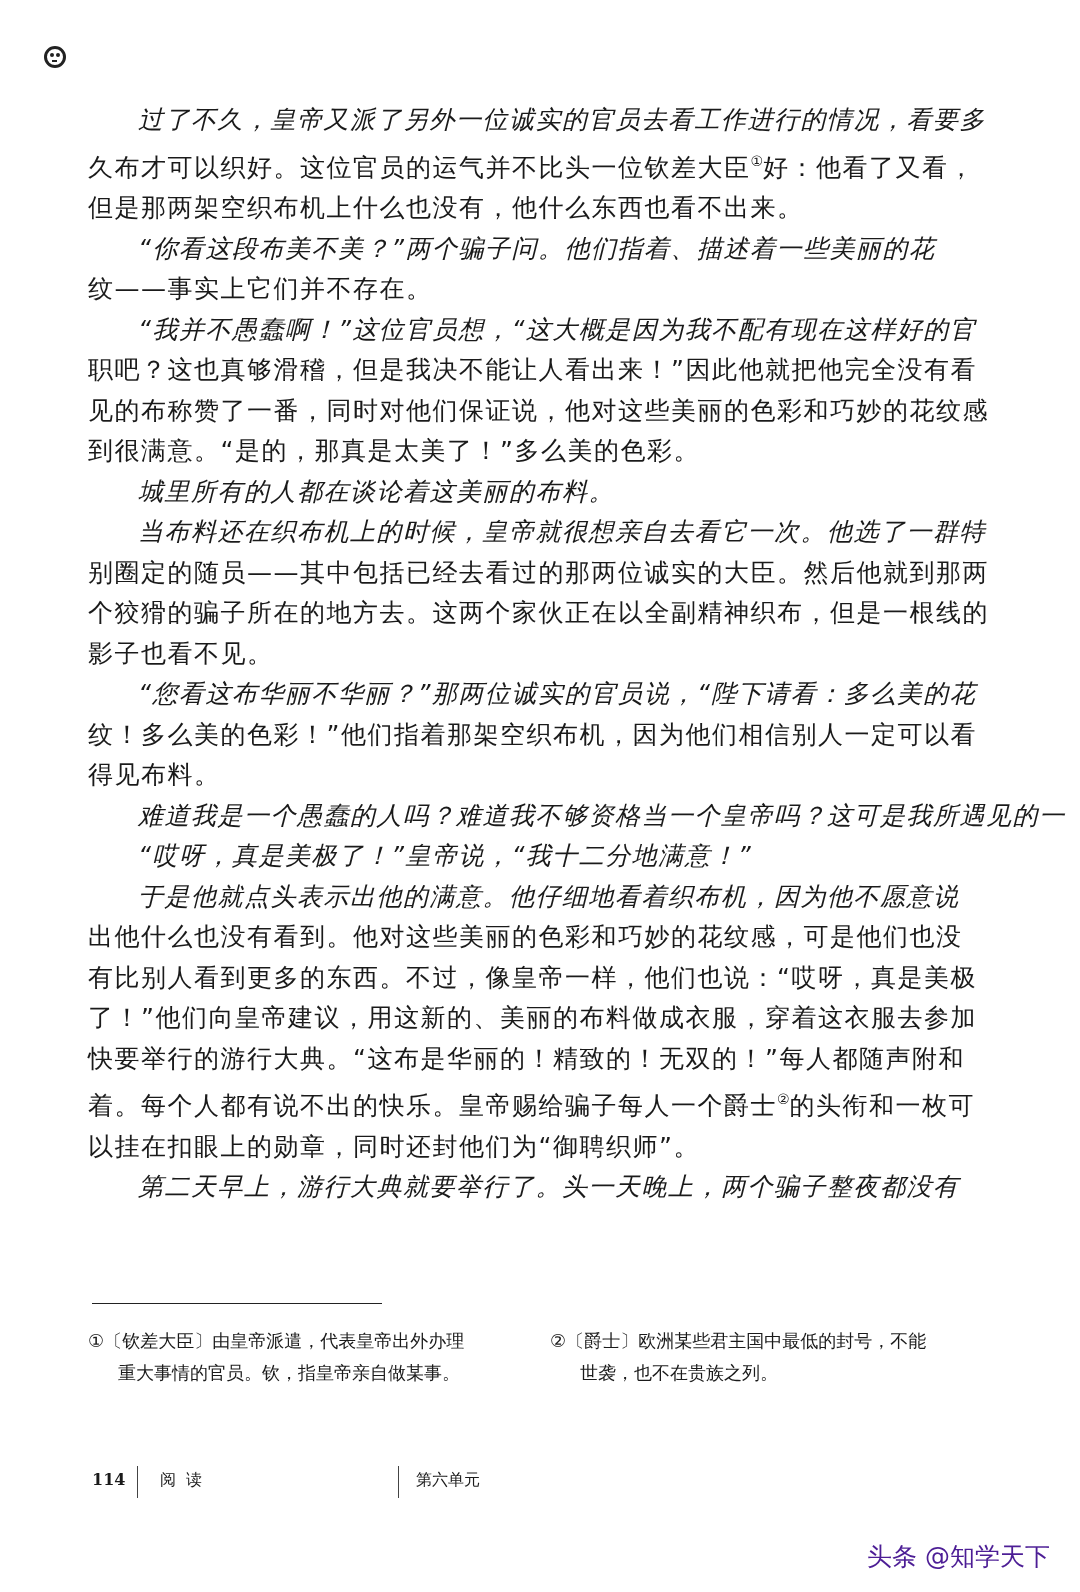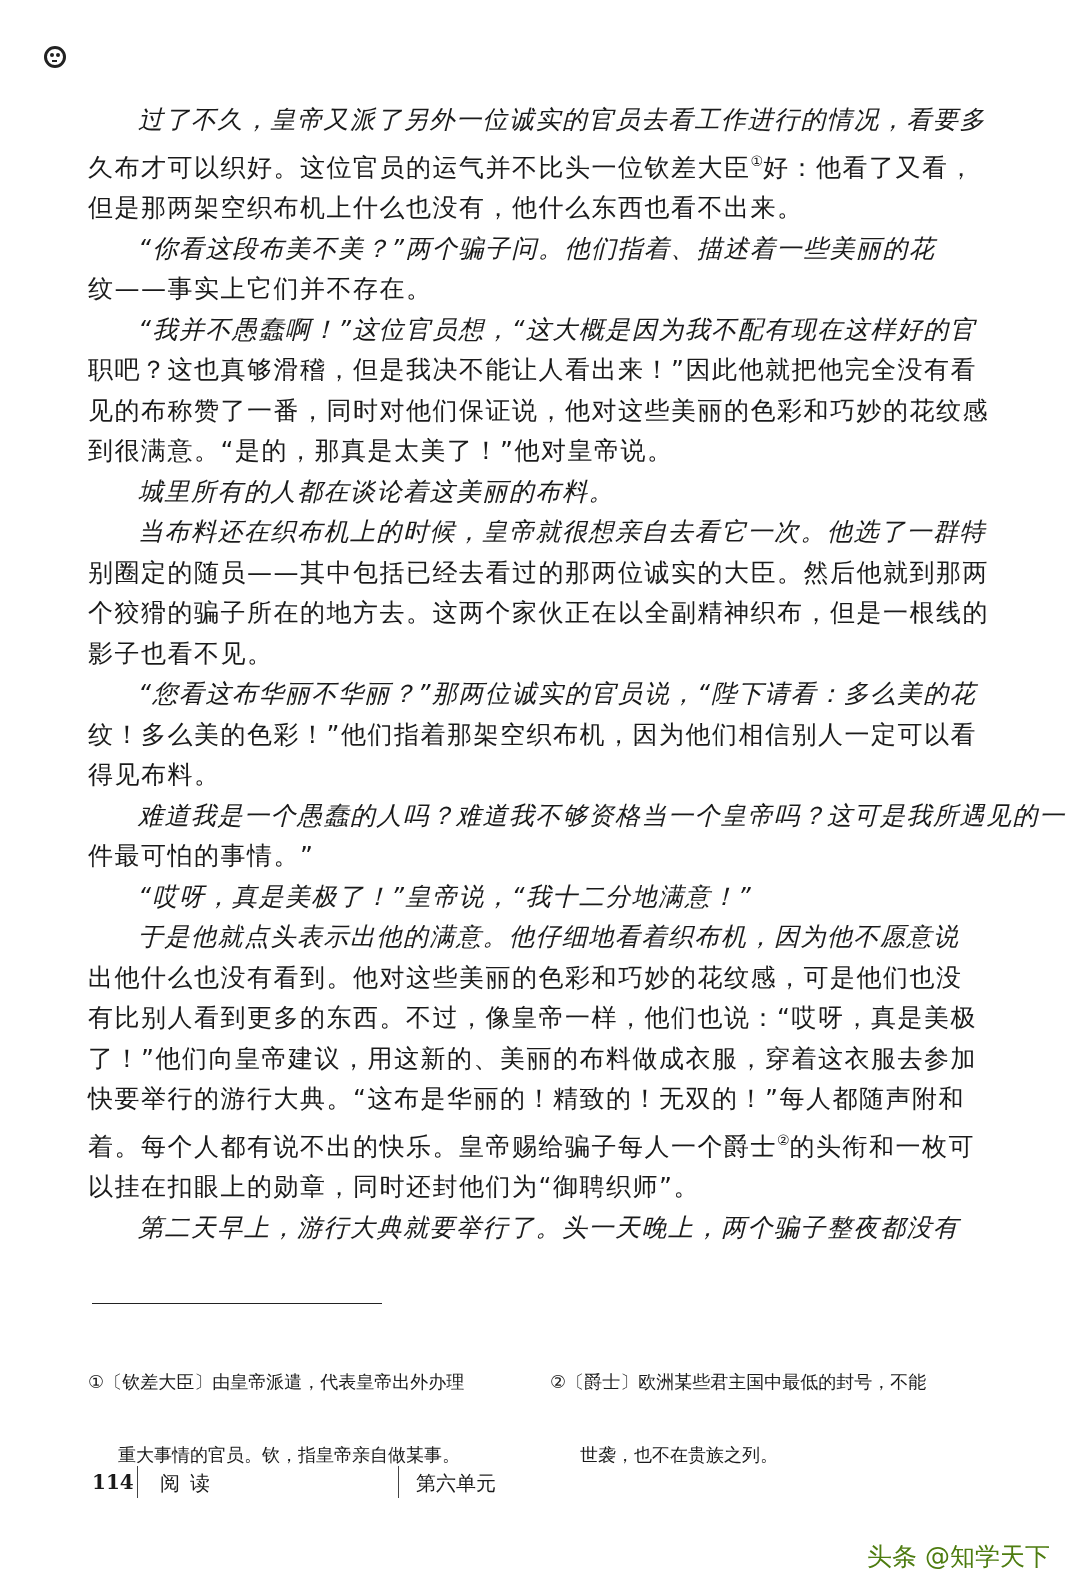--- a/index.html
+++ b/index.html
@@ -84,29 +84,29 @@
       font-size: 18px;
       line-height: 32px;
     }
     .fn-item {
       position: absolute;
       top: 0;
       width: 430px;
     }
     .fn-item.first { left: 0; }
     .fn-item.second { left: 462px; }
-    .fn-item .fn-line { display: block; white-space: nowrap; margin-top: 41px; }
+    .fn-item .fn-line { display: block; white-space: nowrap; }
     .fn-item .fn-line.cont { padding-left: 30px; }
     .page-footer {
       position: absolute;
       top: 1466px;
       left: 88px;
       width: 900px;
       height: 40px;
-      font-size: 20px;
+      font-size: 16px;
       font-family: "DejaVu Serif", "Liberation Serif", serif;
     }
     .page-number {
       position: absolute;
       left: 4px;
       top: 4px;
       font-weight: bold;
     }
     .footer-divider {
       position: absolute;
@@ -126,21 +126,21 @@
     .unit-label {
       position: absolute;
       left: 328px;
       top: 4px;
     }
     .watermark {
       position: absolute;
       right: 30px;
       top: 1540px;
       font-size: 25px;
-      color: #4d7c0f;
+      color: #4c1d95;
       text-shadow: 1px 1px 0 #fff, -1px -1px 0 #fff;
       letter-spacing: 0px;
     }
   </style>
 </head>
 <body>
 
 <div>
 
   <div class="corner-icon">
@@ -159,21 +159,21 @@
 
     <p class="para">
       <span class="line">“你看这段布美不美？”两个骗子问。他们指着、描述着一些美丽的花</span>
       <span class="line">纹——事实上它们并不存在。</span>
     </p>
 
     <p class="para">
       <span class="line">“我并不愚蠢啊！”这位官员想，“这大概是因为我不配有现在这样好的官</span>
       <span class="line">职吧？这也真够滑稽，但是我决不能让人看出来！”因此他就把他完全没有看</span>
       <span class="line">见的布称赞了一番，同时对他们保证说，他对这些美丽的色彩和巧妙的花纹感</span>
-      <span class="line">到很满意。“是的，那真是太美了！”他对皇帝说。</span>
+      <span class="line">到很满意。“是的，那真是太美了！”多么美的色彩。</span>
     </p>
 
     <p class="para">
       <span class="line">城里所有的人都在谈论着这美丽的布料。</span>
     </p>
 
     <p class="para">
       <span class="line">当布料还在织布机上的时候，皇帝就很想亲自去看它一次。他选了一群特</span>
       <span class="line">别圈定的随员——其中包括已经去看过的那两位诚实的大臣。然后他就到那两</span>
       <span class="line">个狡猾的骗子所在的地方去。这两个家伙正在以全副精神织布，但是一根线的</span>
@@ -181,21 +181,20 @@
     </p>
 
     <p class="para">
       <span class="line">“您看这布华丽不华丽？”那两位诚实的官员说，“陛下请看：多么美的花</span>
       <span class="line">纹！多么美的色彩！”他们指着那架空织布机，因为他们相信别人一定可以看</span>
       <span class="line">得见布料。</span>
     </p>
 
     <p class="para">
       <span class="line">难道我是一个愚蠢的人吗？难道我不够资格当一个皇帝吗？这可是我所遇见的一</span>
-      <span class="line">件最可怕的事情。”</span>
     </p>
 
     <p class="para">
       <span class="line">“哎呀，真是美极了！”皇帝说，“我十二分地满意！”</span>
     </p>
 
     <p class="para">
       <span class="line">于是他就点头表示出他的满意。他仔细地看着织布机，因为他不愿意说</span>
       <span class="line">出他什么也没有看到。他对这些美丽的色彩和巧妙的花纹感，可是他们也没</span>
       <span class="line">有比别人看到更多的东西。不过，像皇帝一样，他们也说：“哎呀，真是美极</span>

